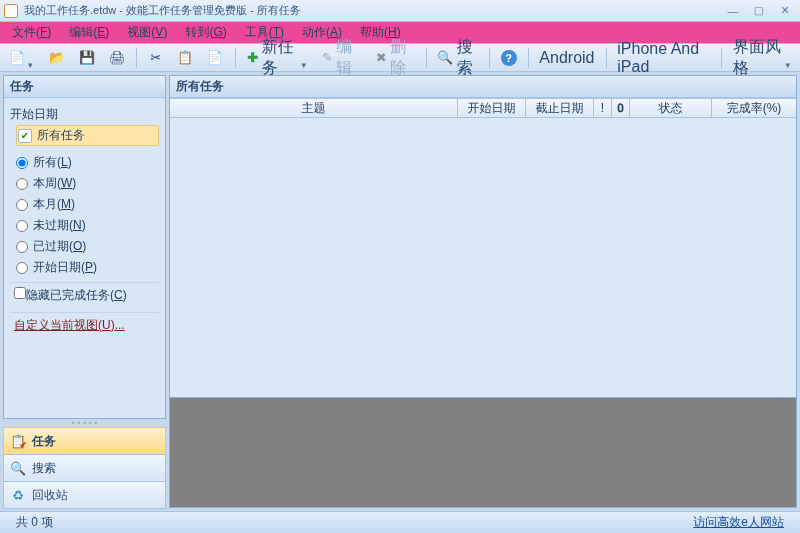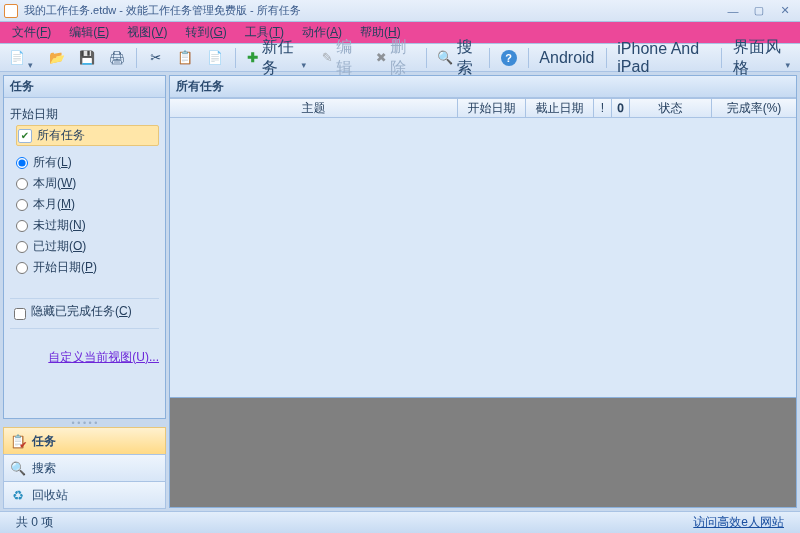--- a/index.html
+++ b/index.html
@@ -159,33 +159,32 @@
     font-size: 10px; color: #2e7f2e;
   }
   .radio-list { margin: 4px 0 2px 6px; }
   .radio-item {
     display: flex; align-items: center; gap: 5px;
     padding: 2px 0;
     cursor: pointer;
   }
   .radio-item input[type=radio] { width: 12px; height: 12px; }
   .chk-row {
-    display:flex; align-items:flex-end; gap:5px;
+    display:flex; align-items:flex-start; 
     padding:4px 0 4px 4px;
     border-top: 1px solid #c0d4ec;
-    margin-top: 20px;
+    margin-top: 4px;
   }
   .chk-row input[type=checkbox] { width:12px;height:12px; }
   .linklike {
-    color: #6d28d9; text-decoration: underline;
-    padding: 20px 0 0 4px; display: inline-block; cursor: pointer;
+    color: #7f1d1d; text-decoration: underline;
+    padding: 4px 0 0 4px; display: inline-block; cursor: pointer;
     border-top: 1px solid #c0d4ec;
     margin-top: 4px;
     width: 100%;
-    text-align: right;
   }
   .side-splitter {
     height: 8px;
     text-align: center;
     color: #9bb0ca;
     font-size: 9px;
     line-height: 8px;
     cursor: row-resize;
     user-select: none;
   }

